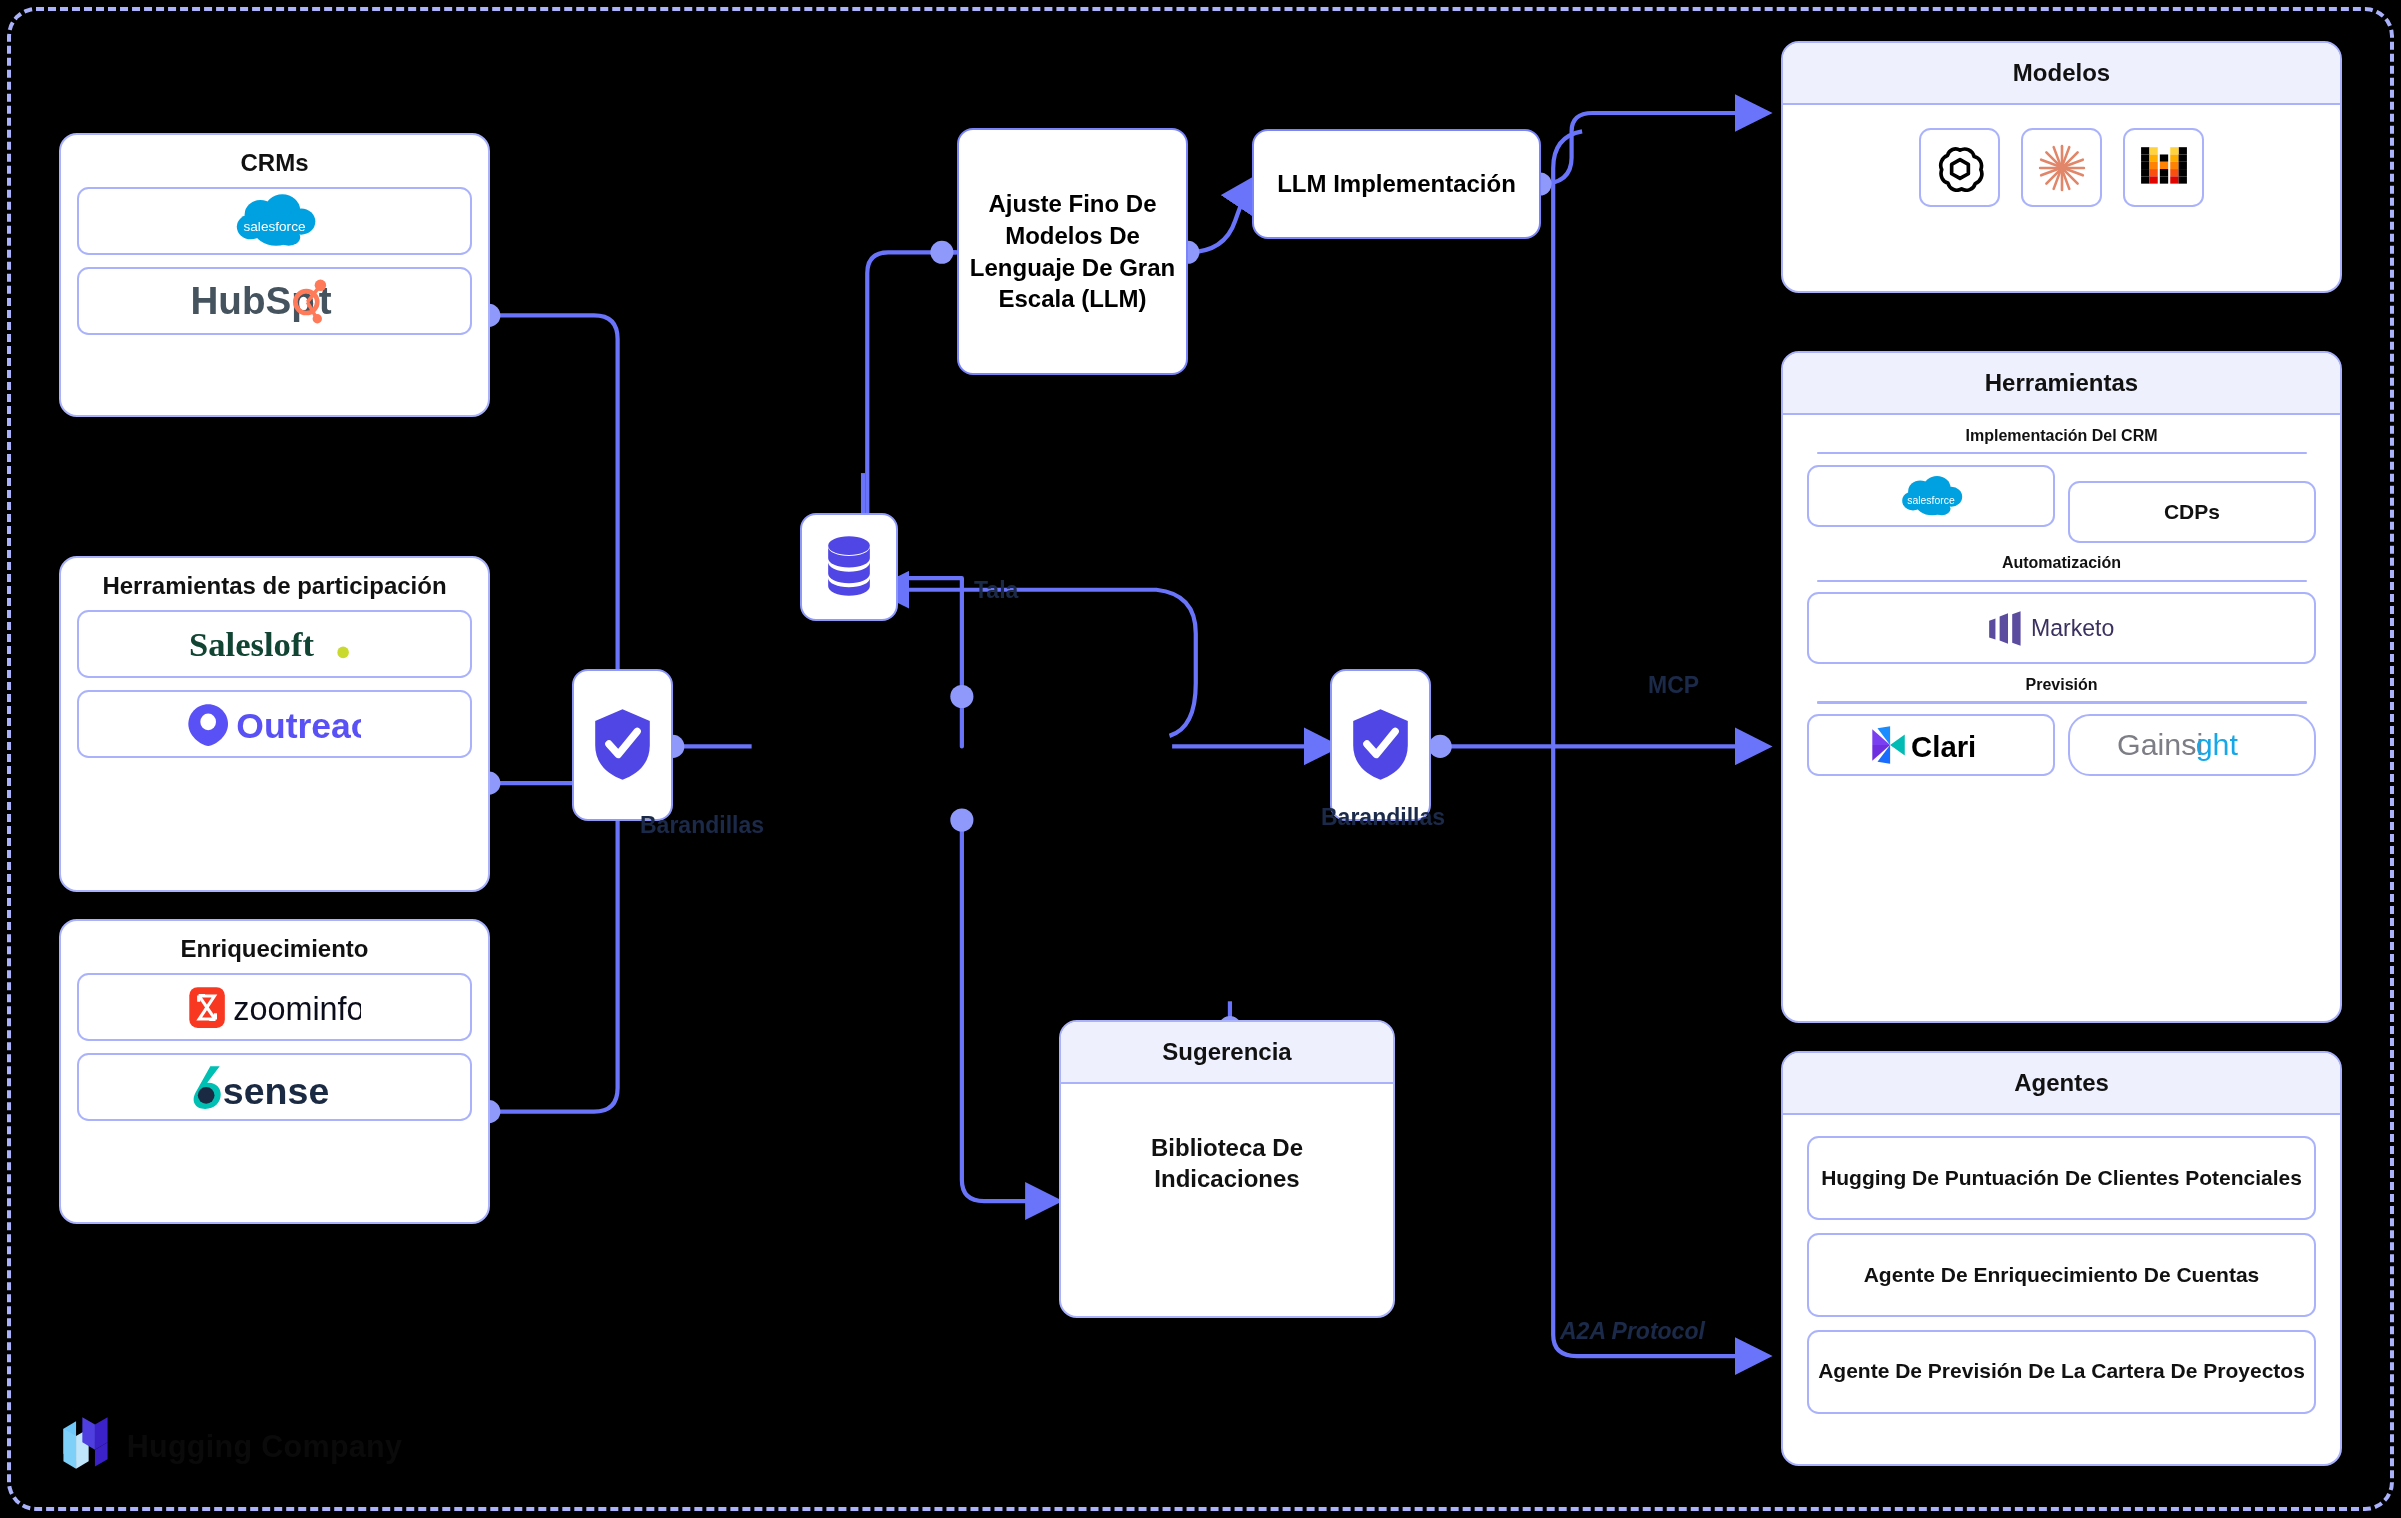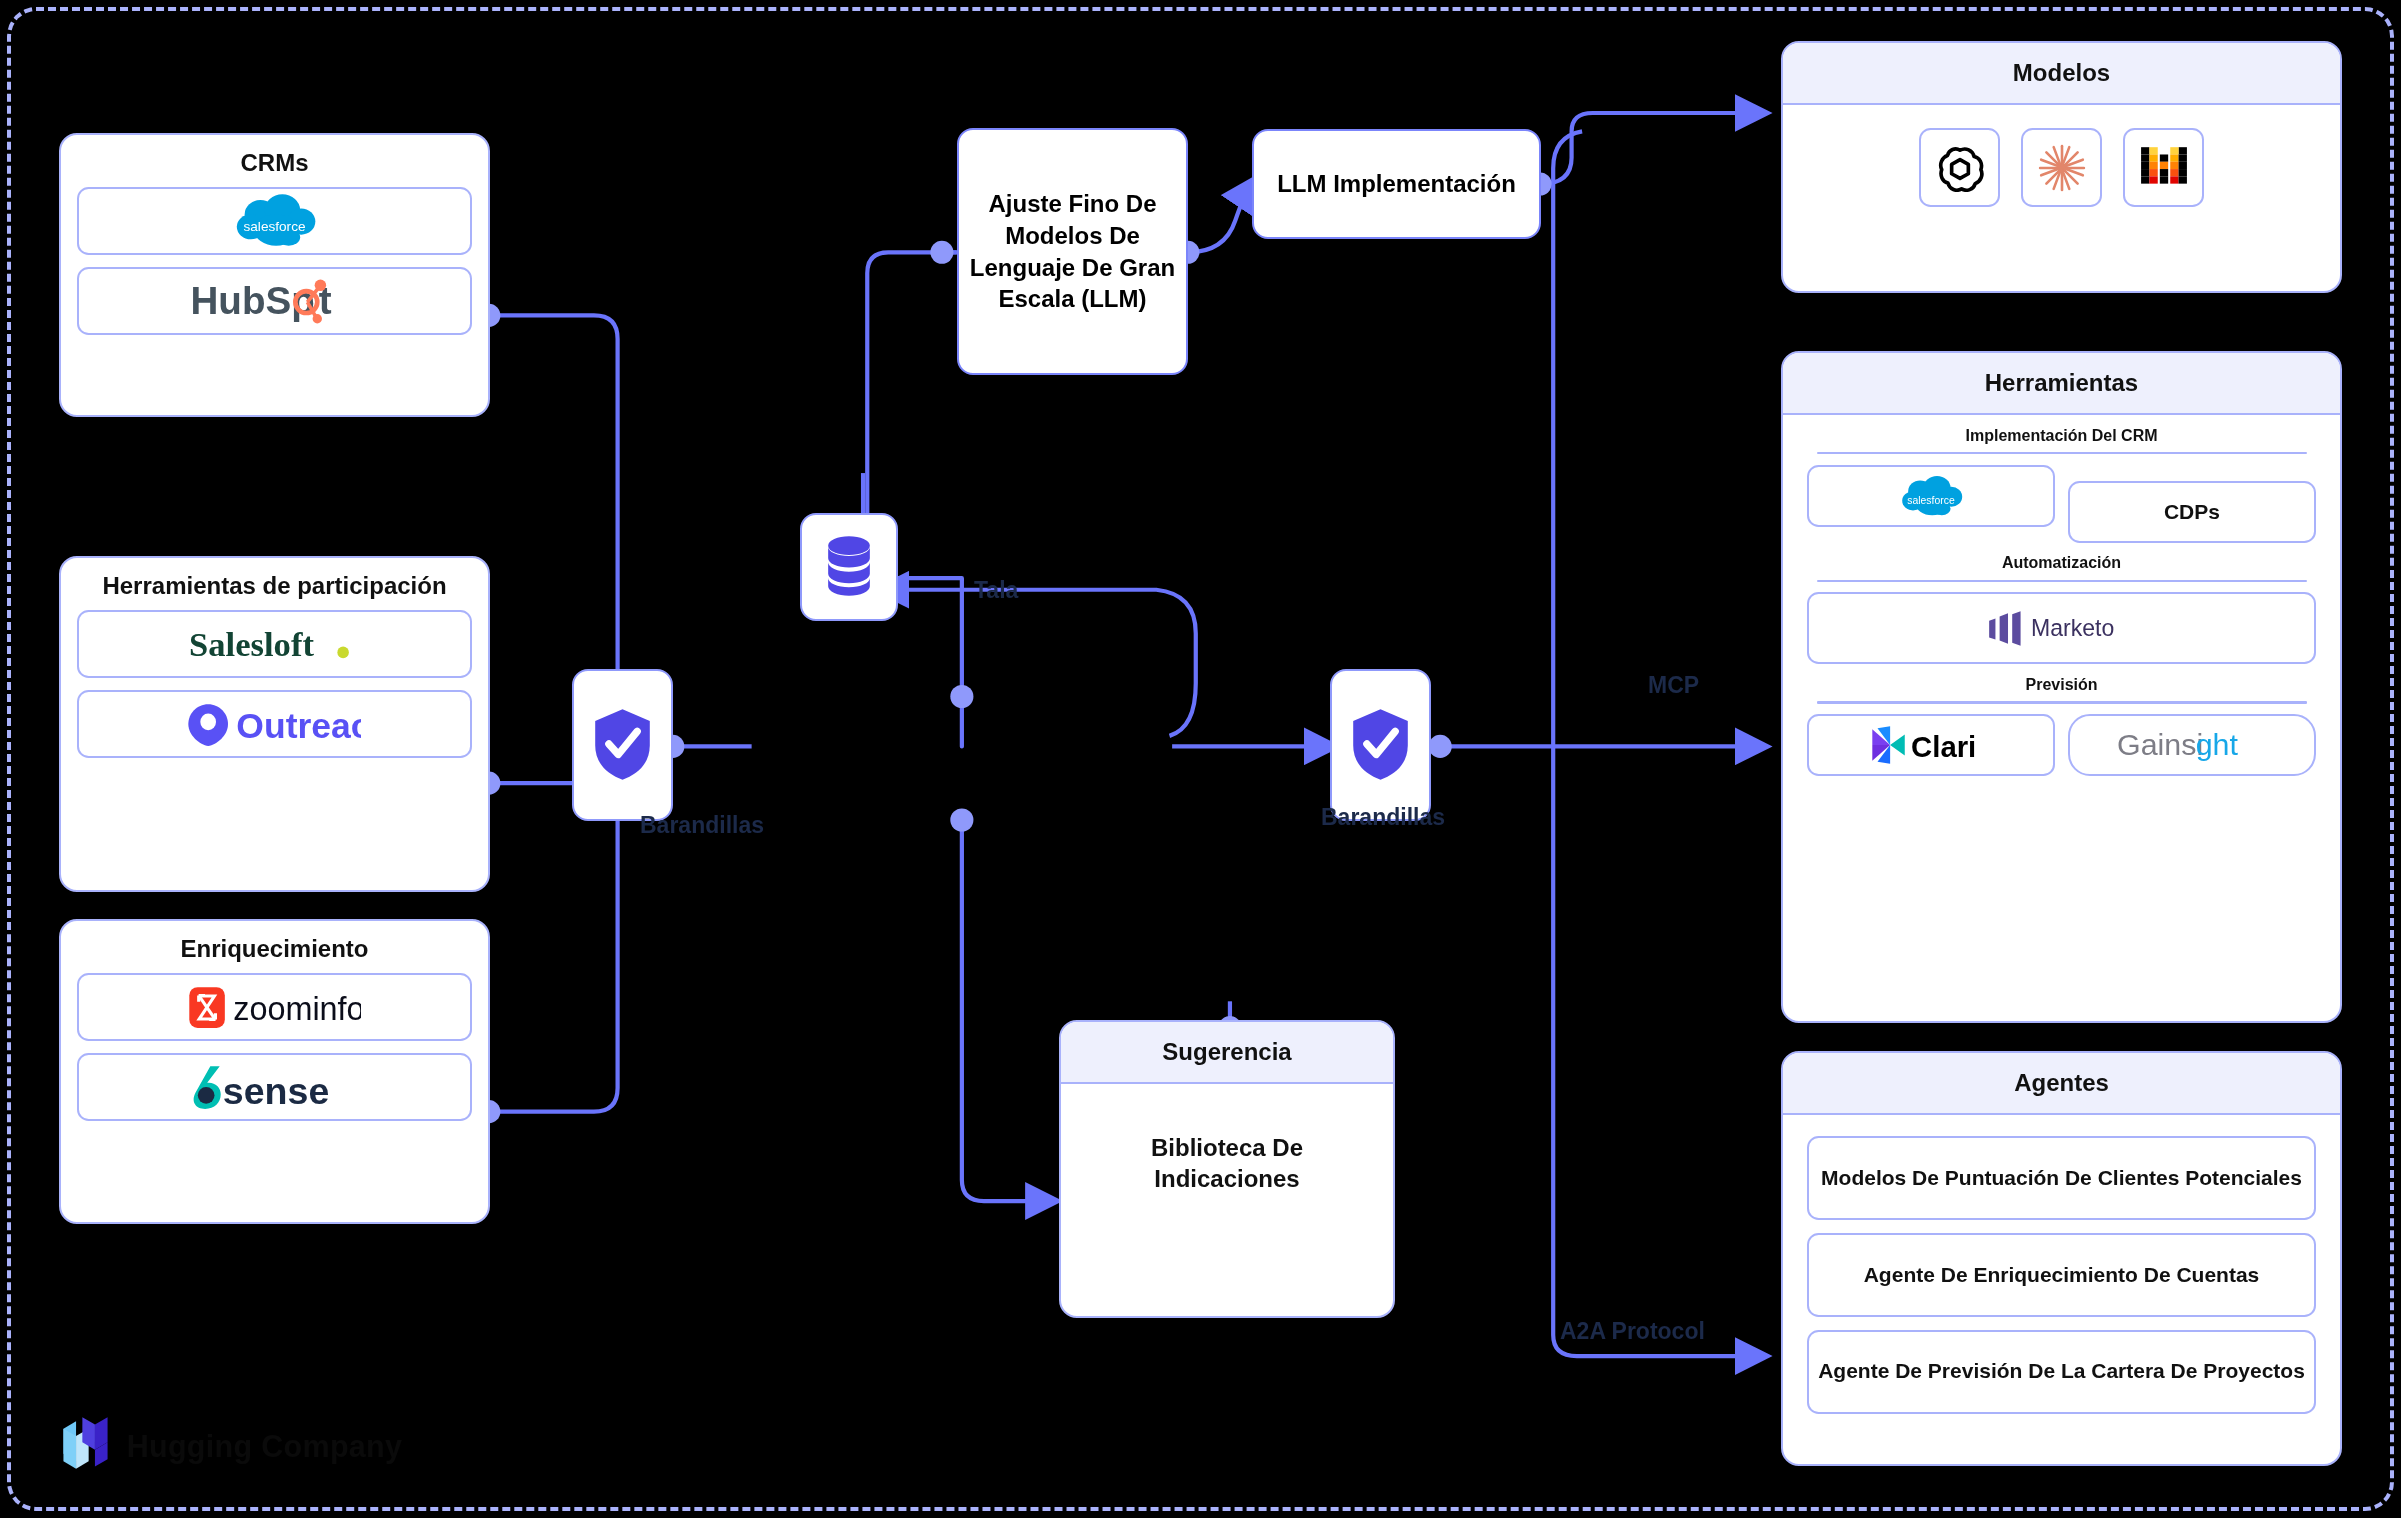--- a/index.html
+++ b/index.html
@@ -400,33 +400,33 @@
         </div>
       </div>
 
     </div>
   </div>
 
   <div class="card" style="left:1781px;top:1051px;width:561px;height:415px;">
     <div class="card-title hdr">Agentes</div>
     <div class="card-body" style="padding:21px 24px 14.7px 24px;">
       <div class="tile" style="height:84px;margin-top:0;">
-        <span class="tile-text">Modelos De Puntuación De Clientes Potenciales</span>
+        <span class="tile-text">Hugging De Puntuación De Clientes Potenciales</span>
       </div>
       <div class="tile" style="height:84px;">
         <span class="tile-text">Agente De Enriquecimiento De Cuentas</span>
       </div>
       <div class="tile" style="height:84px;">
         <span class="tile-text">Agente De Previsión De La Cartera De Proyectos</span>
       </div>
     </div>
   </div>
 
   <div class="elabel" style="left:1648px;top:672px;">MCP</div>
-  <div class="elabel" style="left:1560px;top:1318px;">A2A Protocol</div>
+  <div class="elabel" style="left:1560px;top:1318px;font-style:italic;">A2A Protocol</div>
 
   <div class="logoblock" style="left:58px;top:1414px;">
     <span>
       <svg width="55" height="62" viewBox="0 0 104 118">
         <path d="M10,28 L34,14 L34,62 L10,76 Z" fill="#6fc8f7"></path>
         <path d="M10,28 L34,42 L34,104 L10,90 Z" fill="#7fd0f8"></path>
         <path d="M34,42 L58,28 L58,90 L34,104 Z" fill="#bfe6fb"></path>
         <path d="M46,6 L70,20 L70,68 L46,54 Z" fill="#4f3fe0"></path>
         <path d="M70,20 L94,6 L94,54 L70,68 Z" fill="#3a22c8"></path>
         <path d="M70,68 L94,54 L94,86 L70,100 Z" fill="#3a22c8"></path>

